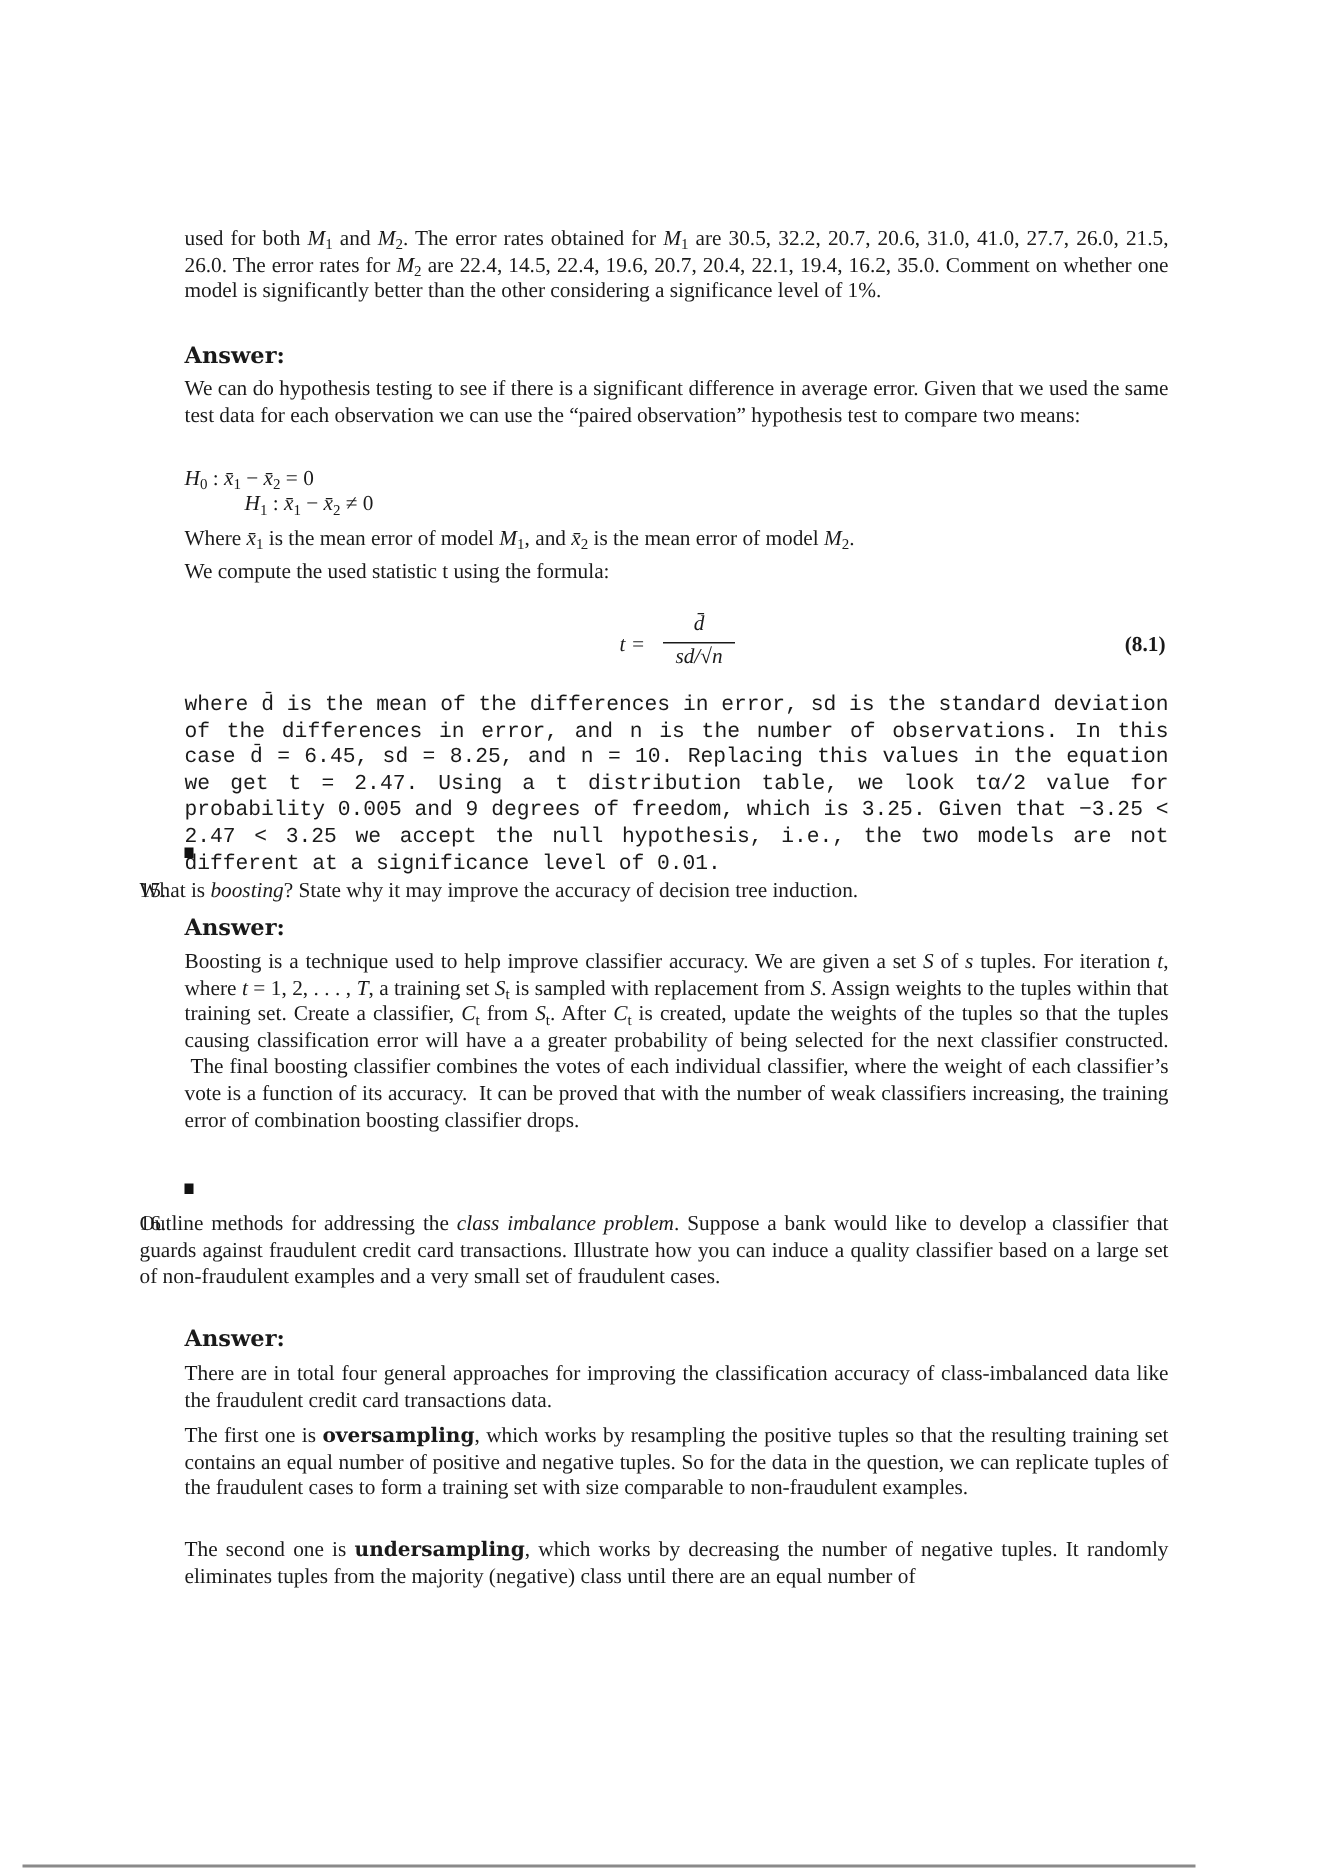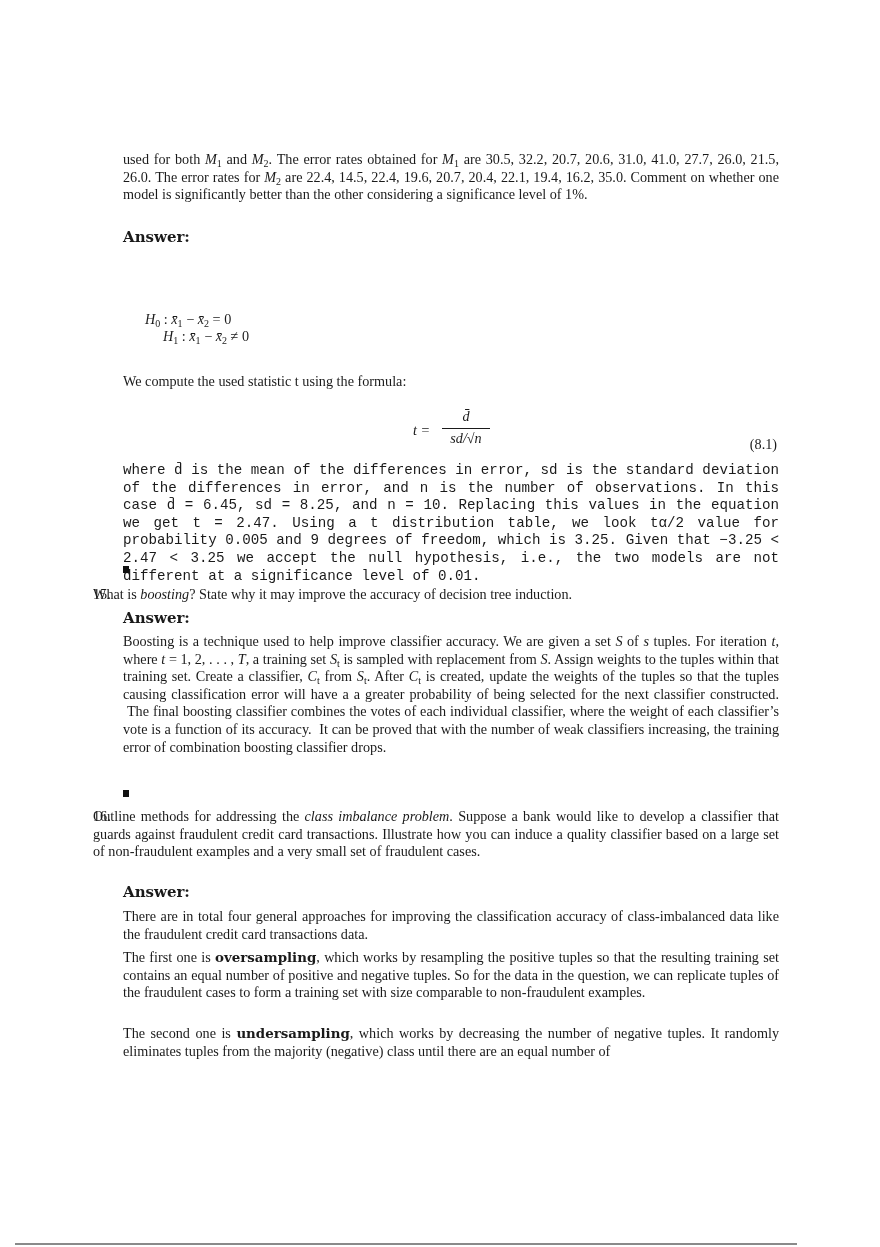--- a/index.html
+++ b/index.html
@@ -18,45 +18,51 @@
   i, .m { font-style: italic; }
   b { font-family: "DejaVu Serif", serif; font-size: 13.4px; }
   sub { font-size: 10px; vertical-align: -3px; line-height: 0; }
   .qed { display: inline-block; width: 6px; height: 7px; background: #111; }
   .eq { position: absolute; left: 123px; width: 656px; top: 408px; height: 46px; }
   .eq .lhs { position: absolute; left: 290px; top: 14px; font-style: italic; }
   .eq .frac { position: absolute; left: 319px; top: 0; width: 48px; text-align: center; }
   .eq .frac .numr { display: block; height: 20px; font-style: italic; }
   .eq .frac .bar { display: block; border-top: 1px solid #1a1a1a; }
   .eq .frac .den { display: block; font-style: italic; padding-top: 1px; }
-  .eq .tag { position: absolute; right: 2px; top: 28px; }
+  .eq .tag { position: absolute; right: 2px; top: 14px; font-weight: bold; }
   .rule { position: absolute; left: 15px; top: 1243px; width: 782px; height: 2px; background: #8a8a8a; }
   .corner { position: absolute; left: 852px; top: 1242px; width: 14px; height: 3px; color: #999; font-size: 5px; }
 </style>
 </head>
 <body>
 
 <div class="page">
 
   <div class="block" style="top:151px;">
     <p>used for both <span class="m">M</span><sub>1</sub> and <span class="m">M</span><sub>2</sub>. The error rates obtained for <span class="m">M</span><sub>1</sub> are 30.5, 32.2, 20.7, 20.6, 31.0, 41.0, 27.7, 26.0, 21.5, 26.0. The error rates for <span class="m">M</span><sub>2</sub> are 22.4, 14.5, 22.4, 19.6, 20.7, 20.4, 22.1, 19.4, 16.2, 35.0. Comment on whether one model is significantly better than the other considering a significance level of 1%.</p>
   </div>
 
   <div class="block" style="top:229px;">
     <span class="ans">Answer:</span>
   </div>
 
+  <div class="block" style="top:251px;">
+    <p>We can do hypothesis testing to see if there is a significant difference in average error. Given that we used the same test data for each observation we can use the “paired observation” hypothesis test to compare two means:</p>
+  </div>
 
-  <div class="block" style="top:311px;margin-left:22px;">
+  <div class="block" style="top:311px;">
     <span class="m">H</span><sub>0</sub> : <span class="m">x̄</span><sub>1</sub> − <span class="m">x̄</span><sub>2</sub> = 0
   </div>
   <div class="block" style="top:328px;margin-left:40px;">
     <span class="m">H</span><sub>1</sub> : <span class="m">x̄</span><sub>1</sub> − <span class="m">x̄</span><sub>2</sub> ≠ 0
   </div>
 
+  <div class="block" style="top:351px;">
+    Where <span class="m">x̄</span><sub>1</sub> is the mean error of model <span class="m">M</span><sub>1</sub>, and <span class="m">x̄</span><sub>2</sub> is the mean error of model <span class="m">M</span><sub>2</sub>.
+  </div>
 
   <div class="block" style="top:373px;">
     <p>We compute the used statistic t using the formula:</p>
   </div>
 
   <div class="eq">
     <span class="lhs">t =</span>
     <span class="frac">
       <span class="numr">d̄</span>
       <span class="bar"></span>

